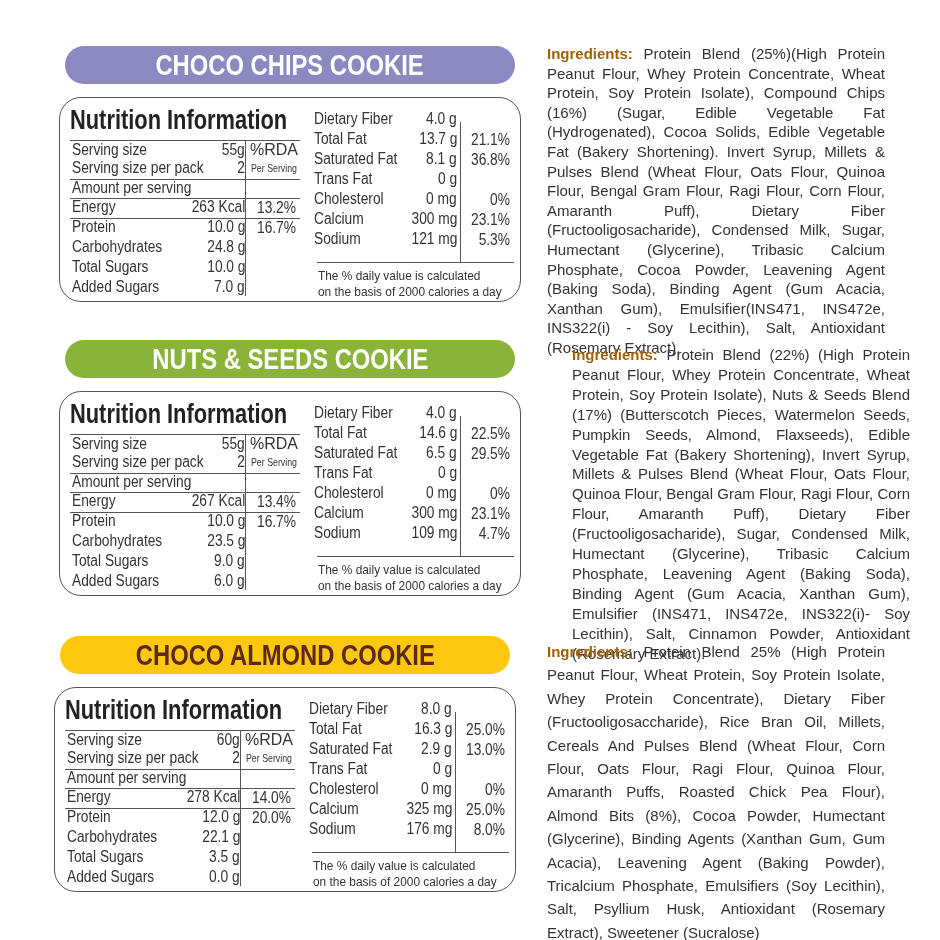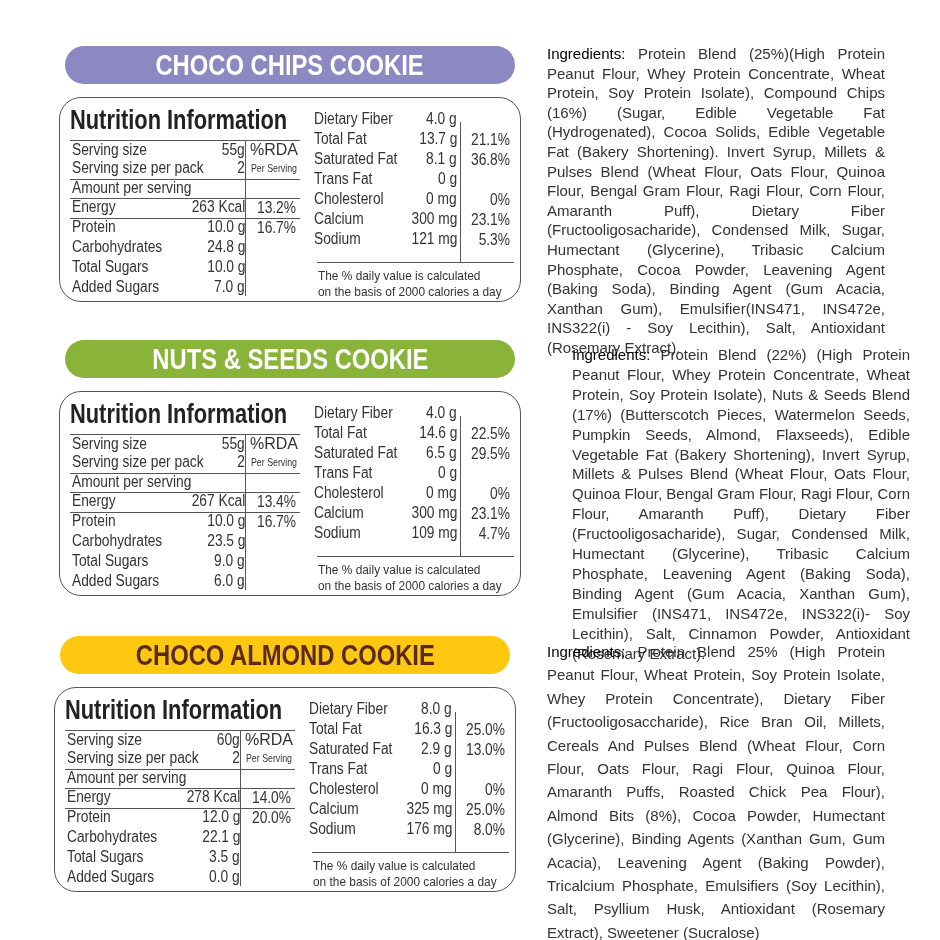--- a/index.html
+++ b/index.html
@@ -34,21 +34,21 @@
   .pct { position: absolute; font-size: 16px; white-space: nowrap; text-align: right; transform-origin: right; transform: scaleX(0.86); color:#333; }
   .pct-head { position: absolute; font-size: 16px; text-align: center; white-space: nowrap; color:#333; }
   .pct-sub { position: absolute; font-size: 11px; text-align: center; white-space: nowrap; transform: scaleX(0.8); transform-origin: center; color:#333; }
   .note { position: absolute; font-size: 13.5px; line-height: 16px; white-space: nowrap; transform-origin: left top; transform: scaleX(0.88); color:#333; }
 
   .ingredients {
     position: absolute; left: 547px; width: 338px;
     font-size: 15px; text-align: justify; color: #333;
   }
   .ingredients .inner { display: block; }
-  .ingredients b { font-weight: normal; color: #000000; }
+  .ingredients b { font-weight: bold; color: #a16207; }
 </style>
 </head>
 <body>
 
 <div id="root">
   <div class="section">
     <div class="banner" style="left: 65px; top: 46px; width: 450px; background: rgb(139, 136, 194); color: rgb(255, 255, 255);">
       <span>CHOCO CHIPS COOKIE</span>
     </div>
 

